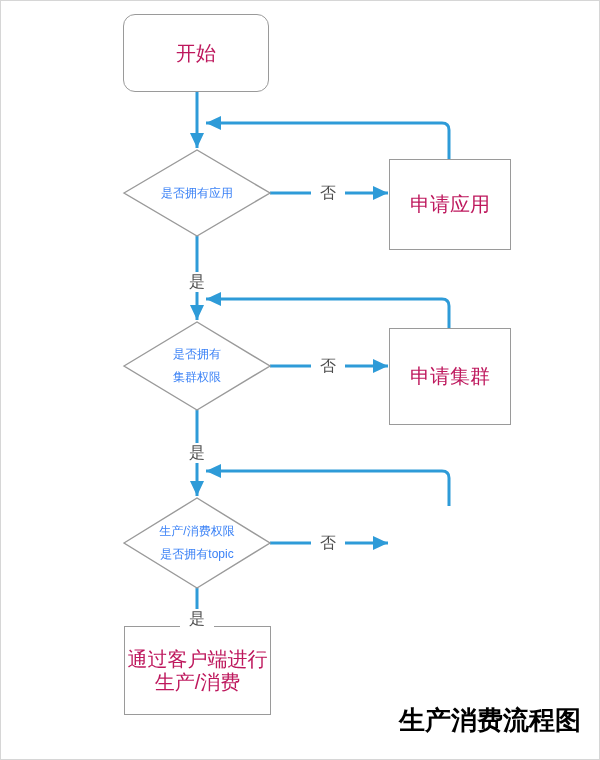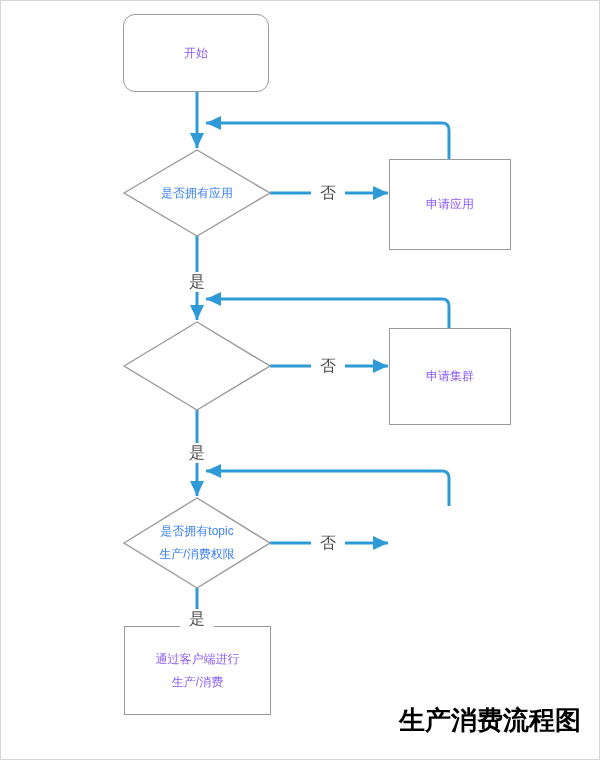--- a/index.html
+++ b/index.html
@@ -7,22 +7,22 @@
     position:relative;width:600px;height:760px;box-sizing:border-box;
     background:#fff;border:1px solid #d6d6d6;overflow:hidden;
     font-family:"Liberation Sans","DejaVu Sans",sans-serif;
   }
   svg.layer{position:absolute;left:0;top:0;}
   .edge{fill:none;stroke:#2E9BD8;stroke-width:3;}
   .diamond{fill:#ffffff;stroke:#9A9A9A;stroke-width:1.4;}
   .node{
     position:absolute;box-sizing:border-box;background:#fff;
     border:1.5px solid #9A9A9A;display:flex;flex-direction:column;
-    align-items:center;justify-content:center;color:#8b5cf6;
-    font-size:12px;line-height:23px;text-align:center;
+    align-items:center;justify-content:center;color:#be185d;
+    font-size:20px;line-height:23px;text-align:center;
   }
   .n-start{left:122px;top:13px;width:146px;height:78px;border-radius:12px;}
   .n-box1 {left:388px;top:158px;width:122px;height:91px;}
   .n-box2 {left:388px;top:327px;width:122px;height:97px;}
   .n-box3 {left:388px;top:505px;width:122px;height:73px;}
   .n-end  {left:123px;top:625px;width:147px;height:89px;}
   .dlabel{
     position:absolute;display:flex;flex-direction:column;align-items:center;
     justify-content:center;color:#3b82f6;font-size:12px;line-height:23px;
     text-align:center;pointer-events:none;
@@ -78,28 +78,32 @@
   </div>
 
   <div class="dlabel d1">
     <span>是否拥有应用</span>
   </div>
 
   <div class="node n-box1">
     <span>申请应用</span>
   </div>
 
+  <div class="dlabel d2">
+    <span>是否拥有</span>
+    <span>集群权限</span>
+  </div>
 
   <div class="node n-box2">
     <span>申请集群</span>
   </div>
 
   <div class="dlabel d3">
+    <span>生产/消费权限</span>
     <span>是否拥有topic</span>
-    <span>生产/消费权限</span>
   </div>
 
 
   <div class="node n-end">
     <span>通过客户端进行</span>
     <span>生产/消费</span>
   </div>
 
   <div class="elabel el-no1">否</div>
   <div class="elabel el-no2">否</div>

